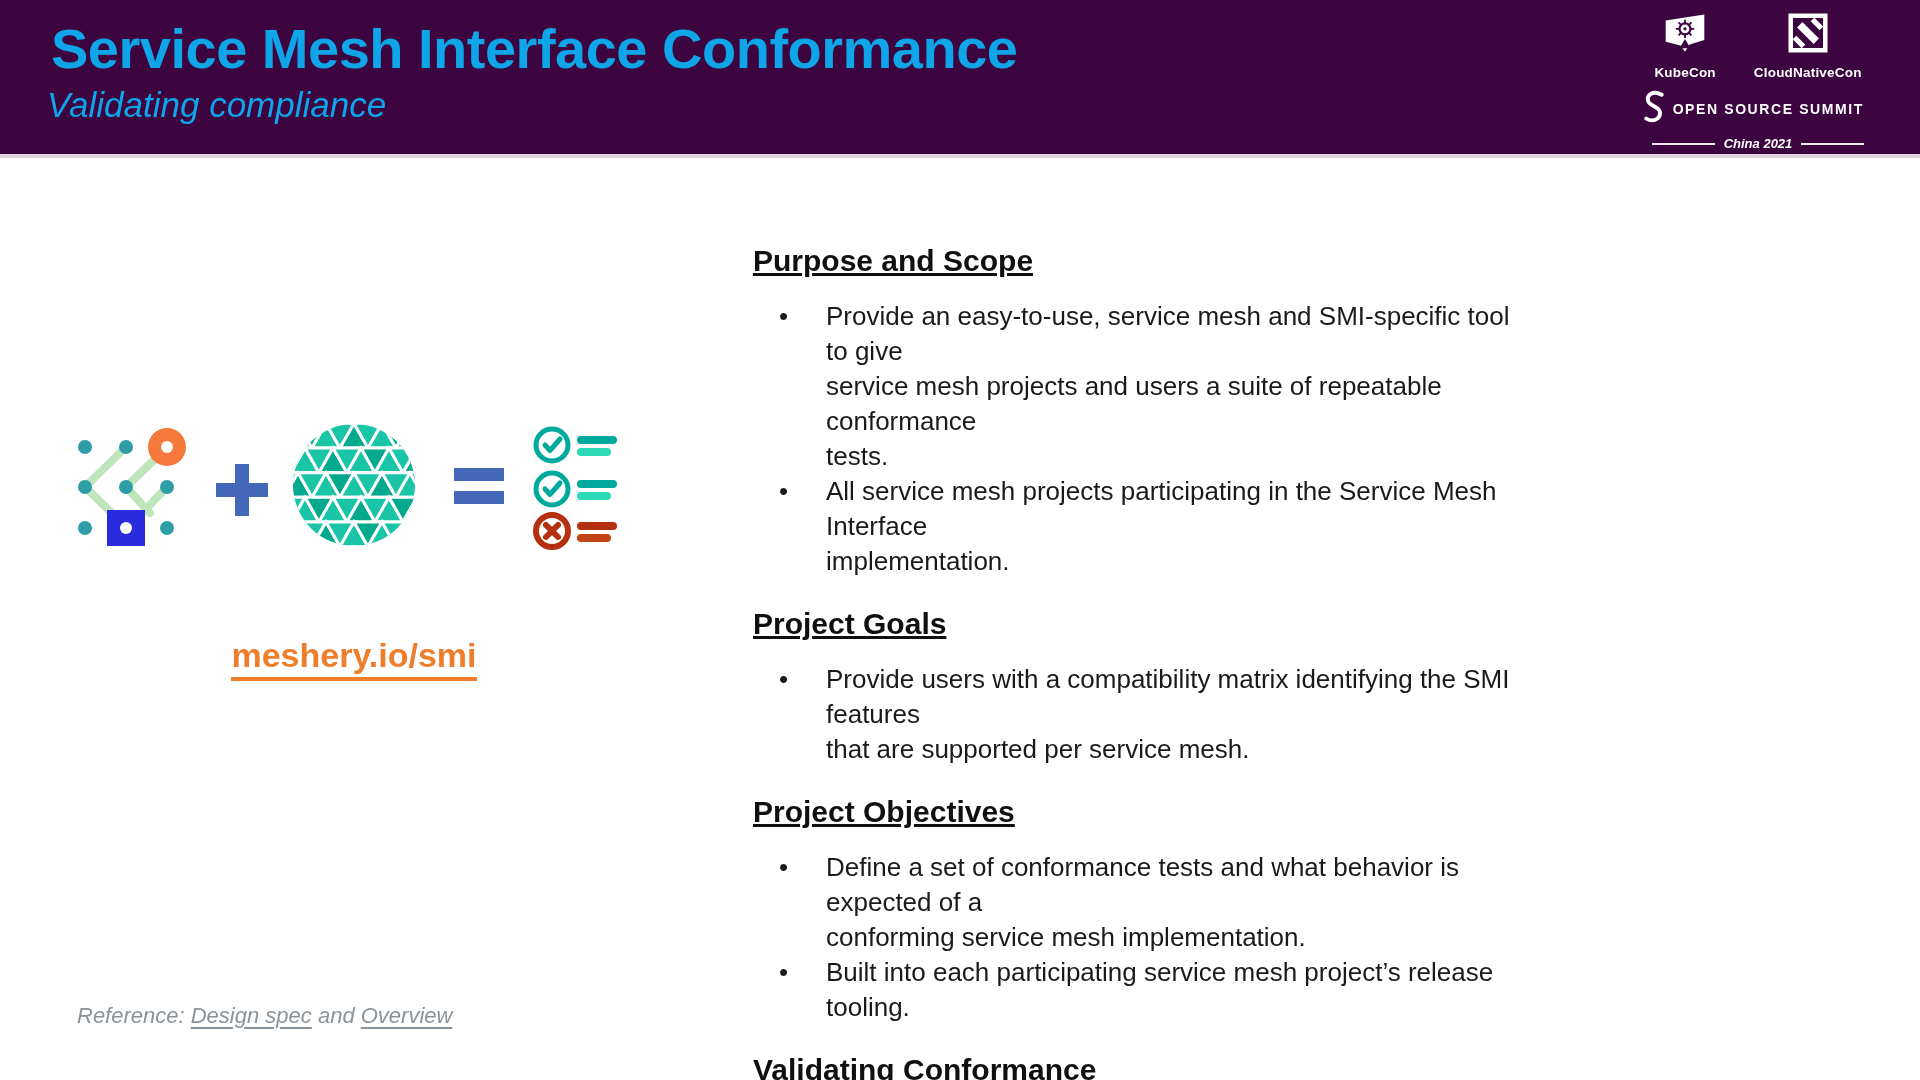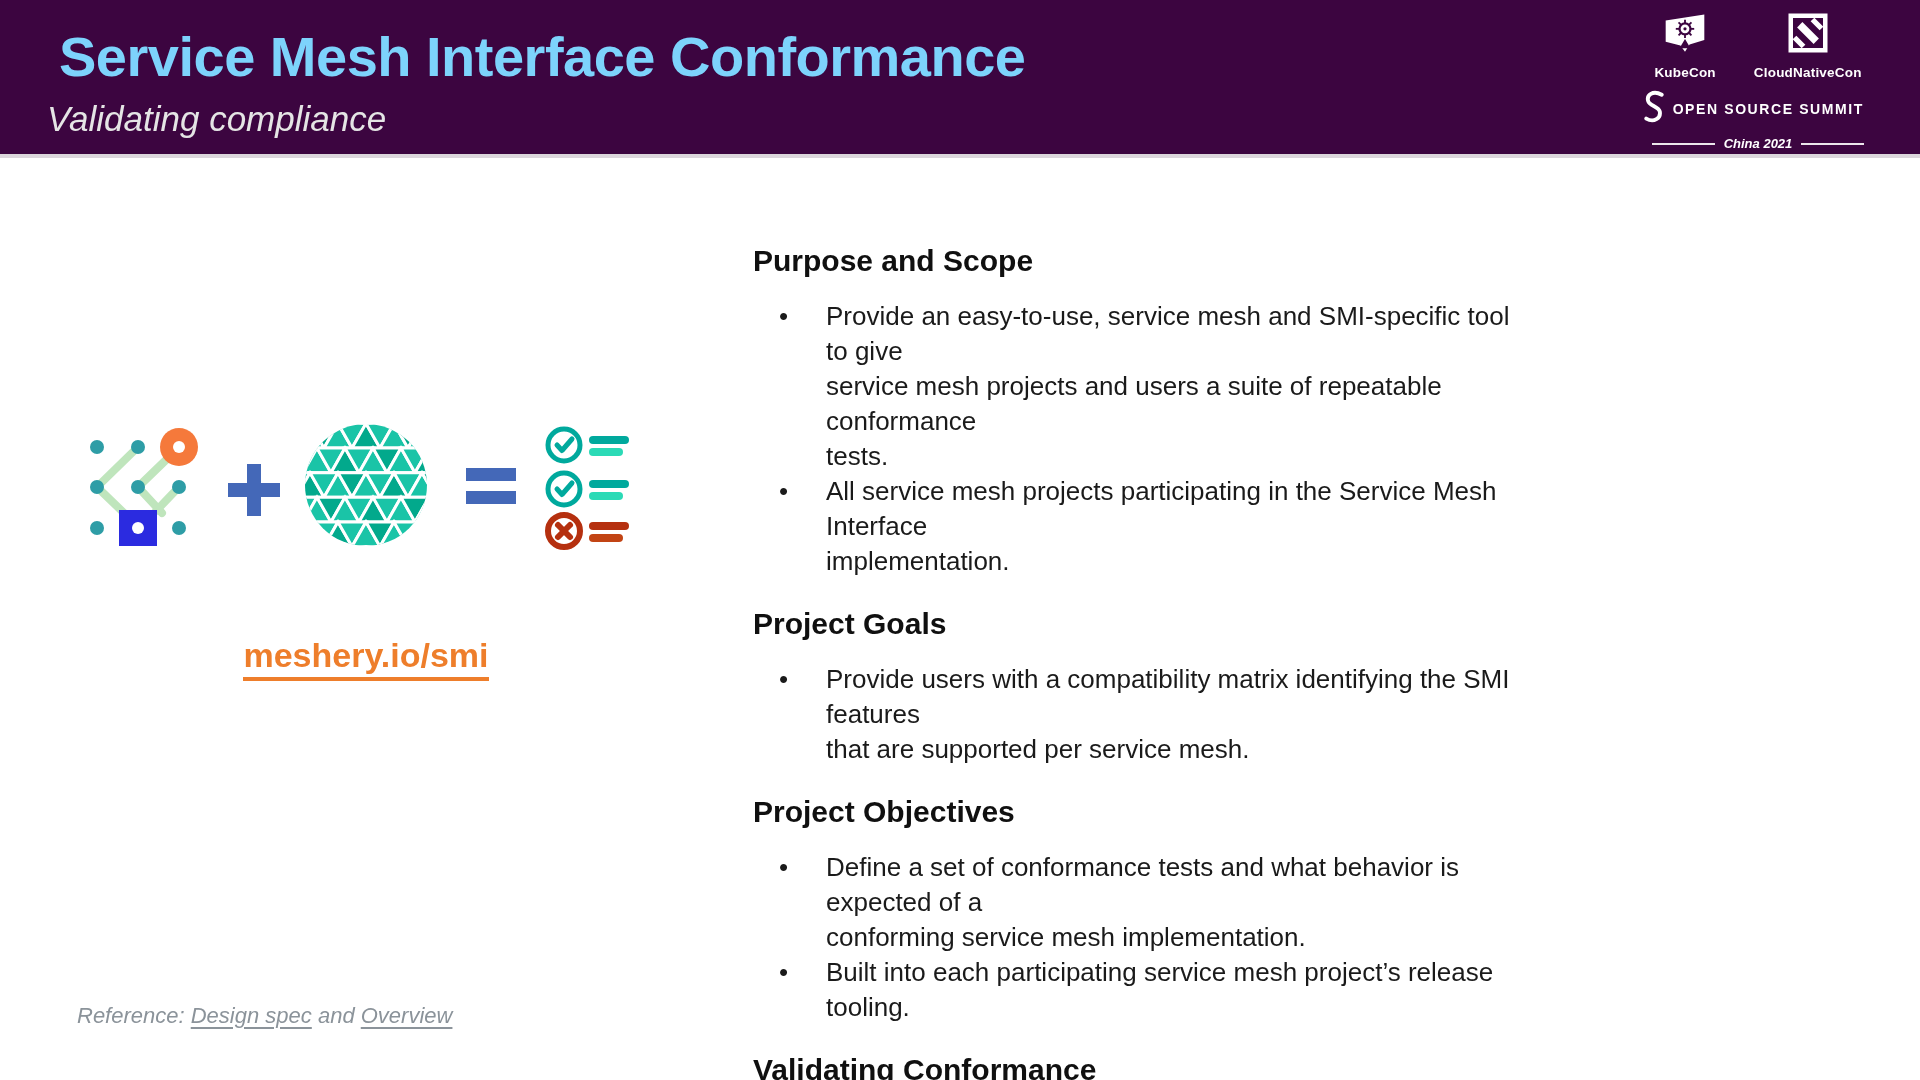--- a/index.html
+++ b/index.html
@@ -3,45 +3,45 @@
 <meta charset="utf-8">
 <style>
   html,body{margin:0;padding:0;background:#fff;}
   .slide{position:relative;width:1920px;height:1080px;background:#ffffff;overflow:hidden;
          font-family:"Liberation Sans",sans-serif;}
 
   
   .slide-header{position:absolute;top:0;left:0;width:100%;height:158px;
                 background:#3C0540;border-bottom:4px solid #DCD6DC;box-sizing:border-box;}
   .title-block{position:absolute;left:47px;top:16px;}
-  .main-title{margin:12px;color:#7dd3fc;font-size:56px;font-weight:bold;letter-spacing:-0.5px;line-height:1.05;}
-  .sub-title{margin-top:6px;color:#e5e5e5;font-size:35px;font-style:italic;font-weight:500;}
+  .main-title{margin:4px;color:#0ea5e9;font-size:56px;font-weight:bold;letter-spacing:-0.5px;line-height:1.05;}
+  .sub-title{margin-top:6px;color:#0ea5e9;font-size:35px;font-style:italic;font-weight:500;}
 
   
   .logo-block{position:absolute;right:56px;top:12px;width:212px;color:#fff;}
   .lockup{display:flex;align-items:center;justify-content:center;gap:18px;}
   .lockup-col{display:flex;flex-direction:column;align-items:center;gap:7px;}
   .lockup-divider{width:2px;background:rgba(255,255,255,.85);margin-top:4px;}
   .lockup-label{font-size:13.5px;font-weight:bold;letter-spacing:.2px;}
   .summit-row{display:flex;align-items:center;justify-content:flex-end;gap:7px;margin-top:9px;}
   .summit-label{font-size:14px;font-weight:bold;letter-spacing:1.6px;white-space:nowrap;}
   .china-row{display:flex;align-items:center;gap:9px;margin-top:7px;font-style:italic;}
   .china-line{flex:1;height:2px;background:rgba(255,255,255,.9);}
   .china-label{font-size:13px;font-weight:bold;white-space:nowrap;}
 
   
-  .graphic-area{position:absolute;left:16px;top:158px;width:740px;height:691px;}
+  .graphic-area{position:absolute;left:4px;top:158px;width:740px;height:691px;}
   .eq-item{position:absolute;}
   .meshery-link{position:absolute;left:168px;top:636px;width:364px;text-align:center;
                 color:#EE7E2B;font-size:34px;font-weight:bold;text-decoration:none;}
   .meshery-link span{border-bottom:4px solid #EE7E2B;padding-bottom:3px;}
 
   
   .right-col{position:absolute;left:753px;top:244px;width:790px;}
-  .right-col h3{font-size:30px;font-weight:bold;color:#101010;margin:0 0 21px 0;letter-spacing:0;}
+  .right-col h3{font-size:30px;font-weight:bold;color:#101010;margin:0 0 21px 0;letter-spacing:0;text-decoration:underline;}
   .right-col ul{list-style:none;margin:0 12px 28px 0;padding:0;}
   .right-col li{position:relative;padding-left:73px;font-size:26px;line-height:35px;color:#1A1A1A;}
   .right-col li::before{content:'\2022';position:absolute;left:26px;top:0;color:#1A1A1A;}
 
   
   .footer-ref{position:absolute;left:77px;top:1003px;font-size:22px;font-style:italic;color:#8B939A;}
   .footer-ref a{color:#8B939A;text-underline-offset:4px;}
 </style>
 </head>
 <body>

